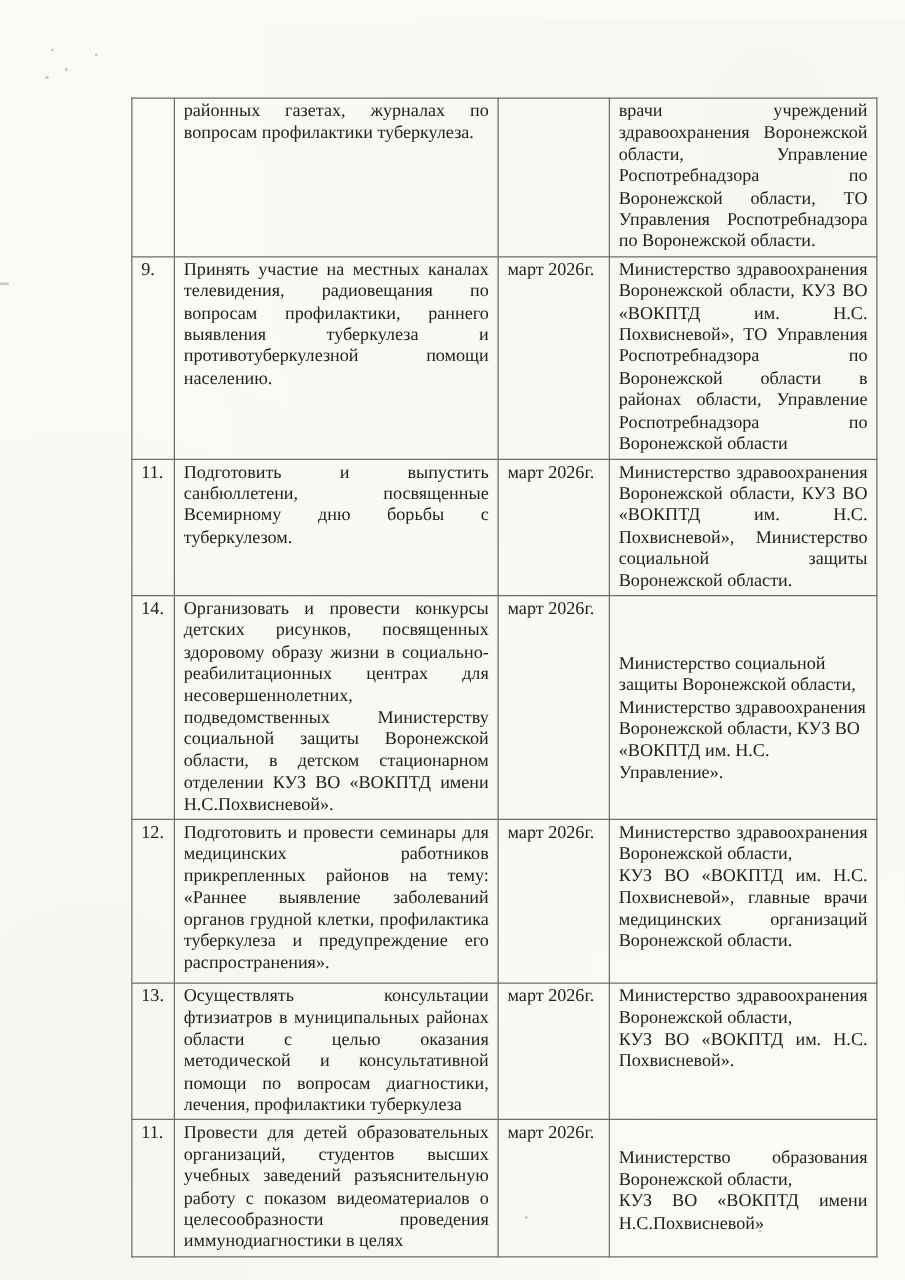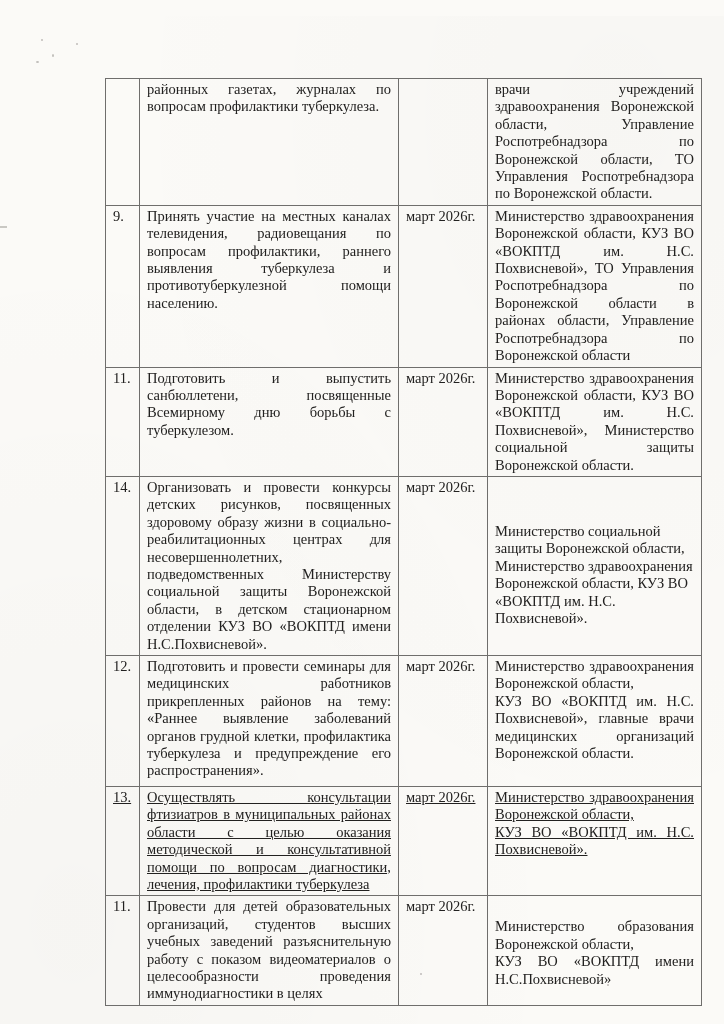--- a/index.html
+++ b/index.html
@@ -24,21 +24,21 @@
     padding:2px 7px 2px 7px;
     font-size:14.5px;
     line-height:17.4px;
     text-align:justify;
   }
   td.num-cell{padding:2px 2px 2px 4px;text-align:left;}
   td.date-cell{text-align:center;padding:2px 3px;}
   td.resp-cell{white-space:pre-line;padding-left:8px;}
   
   tr.r0{height:120px;} tr.r1{height:150px;} tr.r2{height:101px;}
-  tr.r3{height:169px;} tr.r4{height:131px;} tr.r5{height:100px;text-decoration:underline;}
+  tr.r3{height:169px;} tr.r4{height:131px;} tr.r5{height:100px;}
   tr.r6{height:105px;}
   
   tr.r3 td.resp-cell{text-align:left;padding-top:46px;}
   
   tr.r6 td.resp-cell{padding-top:22px;}
   
   tr.r5 td.resp-cell{text-align:justify;}
   .speck{position:absolute;background:#8f8d88;border-radius:50%;opacity:.55;}
   .edge-mark{position:absolute;background:#a8a6a0;opacity:.6;}
 </style>
@@ -79,21 +79,21 @@
       <tr class="r2">
         <td class="num-cell">11.</td>
         <td class="task-cell">Подготовить и выпустить санбюллетени, посвященные Всемирному дню борьбы с туберкулезом.</td>
         <td class="date-cell">март 2026г.</td>
         <td class="resp-cell">Министерство здравоохранения Воронежской области, КУЗ ВО «ВОКПТД им. Н.С. Похвисневой», Министерство социальной защиты Воронежской области.</td>
       </tr>
       <tr class="r3">
         <td class="num-cell">14.</td>
         <td class="task-cell">Организовать и провести конкурсы детских рисунков, посвященных здоровому образу жизни в социально-реабилитационных центрах для несовершеннолетних, подведомственных Министерству социальной защиты Воронежской области, в детском стационарном отделении КУЗ ВО «ВОКПТД имени Н.С.Похвисневой».</td>
         <td class="date-cell">март 2026г.</td>
-        <td class="resp-cell">Министерство социальной защиты Воронежской области, Министерство здравоохранения Воронежской области, КУЗ ВО «ВОКПТД им. Н.С. Похвисневой».</td>
+        <td class="resp-cell">Министерство социальной защиты Воронежской области, Министерство здравоохранения Воронежской области, КУЗ ВО «ВОКПТД им. Н.С. Управление».</td>
       </tr>
       <tr class="r4">
         <td class="num-cell">12.</td>
         <td class="task-cell">Подготовить и провести семинары для медицинских работников прикрепленных районов на тему: «Раннее выявление заболеваний органов грудной клетки, профилактика туберкулеза и предупреждение его распространения».</td>
         <td class="date-cell">март 2026г.</td>
         <td class="resp-cell">Министерство здравоохранения Воронежской области,
 КУЗ ВО «ВОКПТД им. Н.С. Похвисневой», главные врачи медицинских организаций Воронежской области.</td>
       </tr>
       <tr class="r5">
         <td class="num-cell">13.</td>

